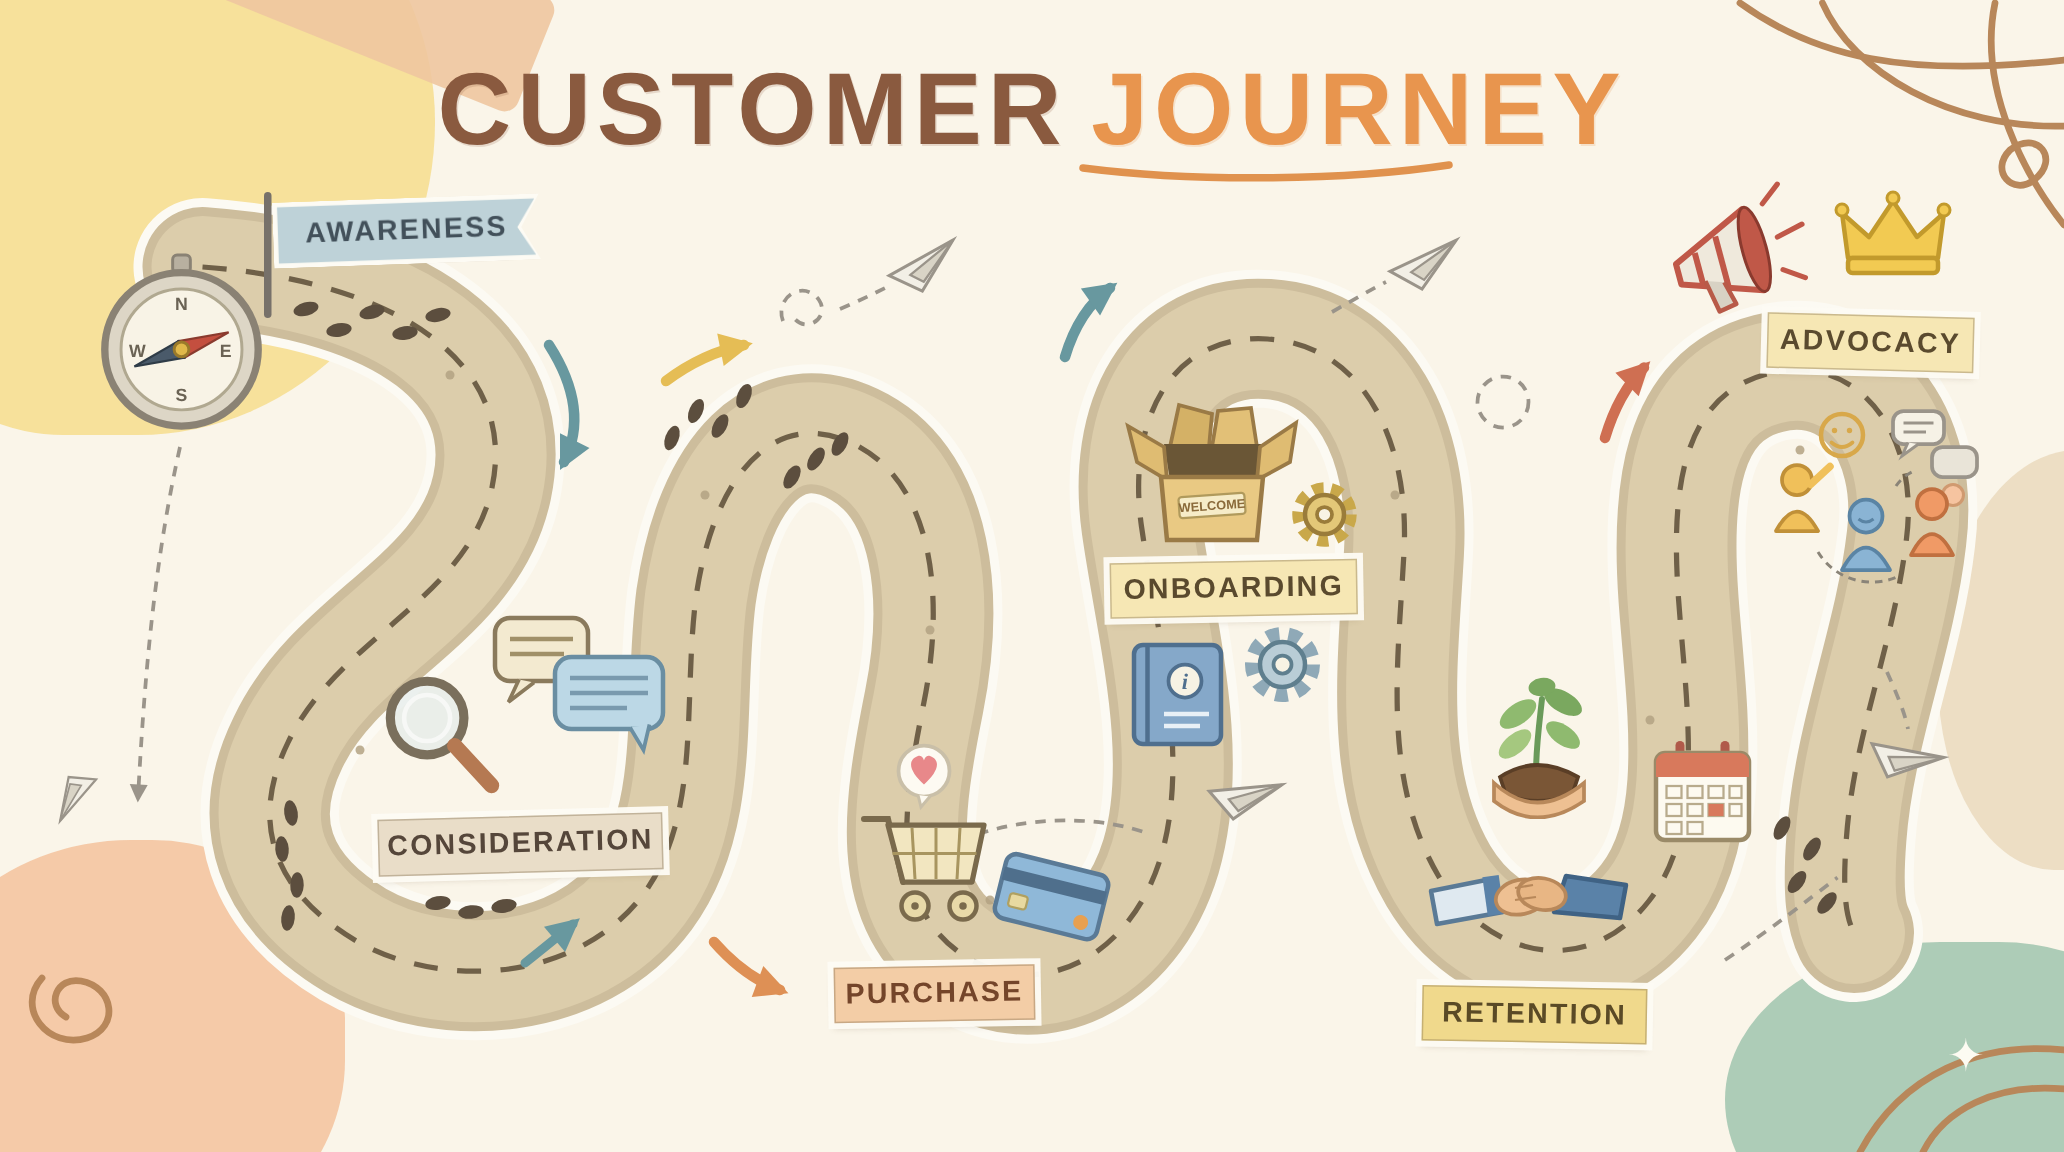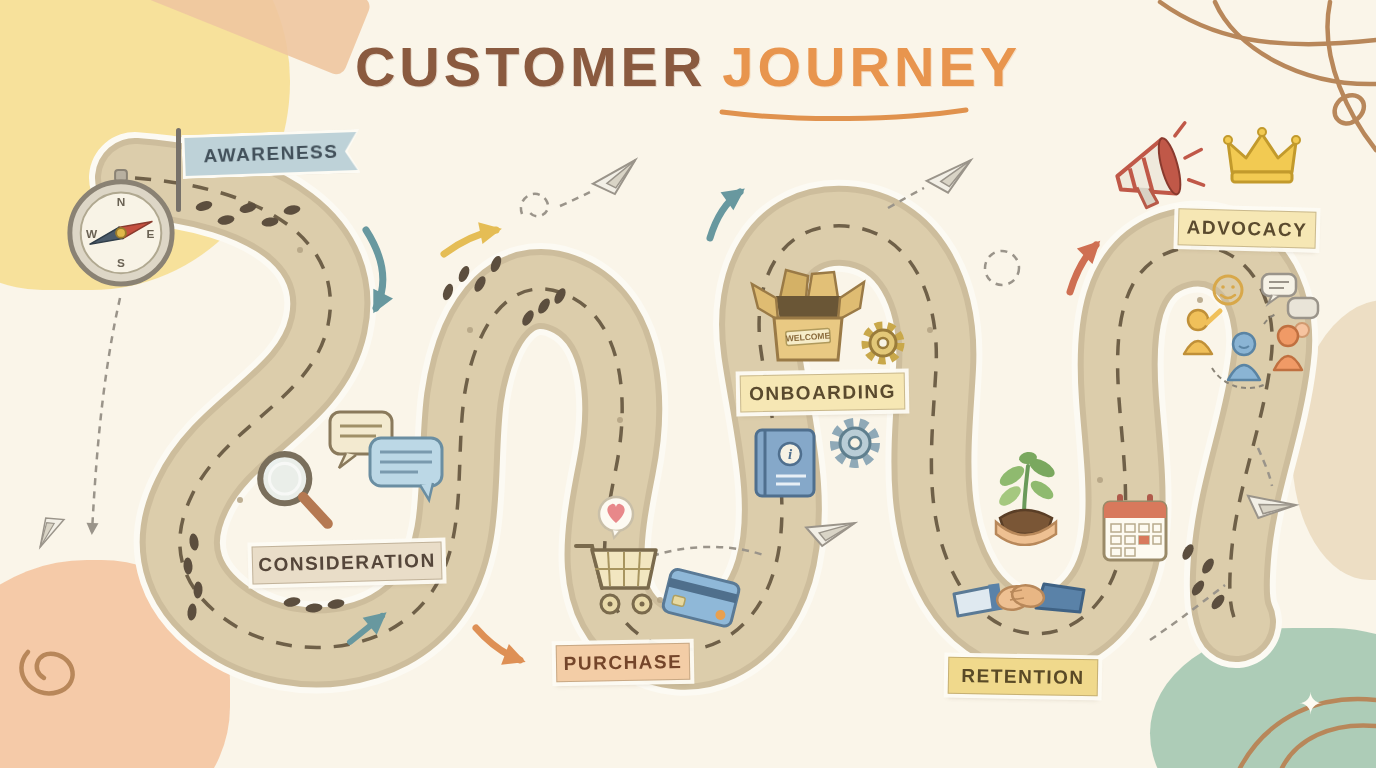--- a/index.html
+++ b/index.html
@@ -8,21 +8,21 @@
     background:#faf5e9;
     font-family:"Liberation Sans", sans-serif;
   }
   .blob { position:absolute; z-index:0; }
   .overlay { position:absolute; left:0; top:0; z-index:1; }
   .el { position:absolute; z-index:2; }
 
   
   .title {
     position:absolute; top:34px; left:50%; transform:translateX(-50%);
-    z-index:3; white-space:nowrap; font-weight:bold; font-size:56px; letter-spacing:4px;
+    z-index:3; white-space:nowrap; font-weight:bold; font-size:68px; letter-spacing:4px;
   }
   .title .w1 { color:#8a5a3f; text-shadow:1px 1px 0 rgba(138,90,63,.18); }
   .title .w2 { color:#e8954e; margin-left:16px; text-shadow:1px 1px 0 rgba(224,146,78,.2); }
 
   
   .label {
     position:absolute; z-index:3; display:flex; align-items:center; justify-content:center;
     font-weight:bold; font-size:19px; letter-spacing:1.5px; color:#55463a;
     box-shadow:0 0 0 4px rgba(253,251,244,.96), 0 3px 5px rgba(110,90,60,.28);
     border:1px solid rgba(120,100,70,.35);

